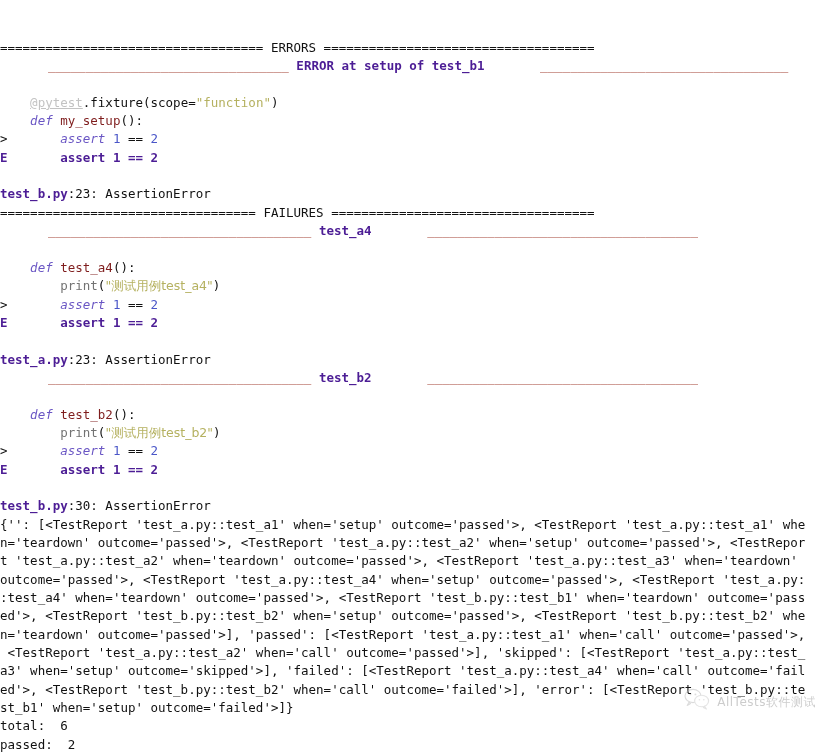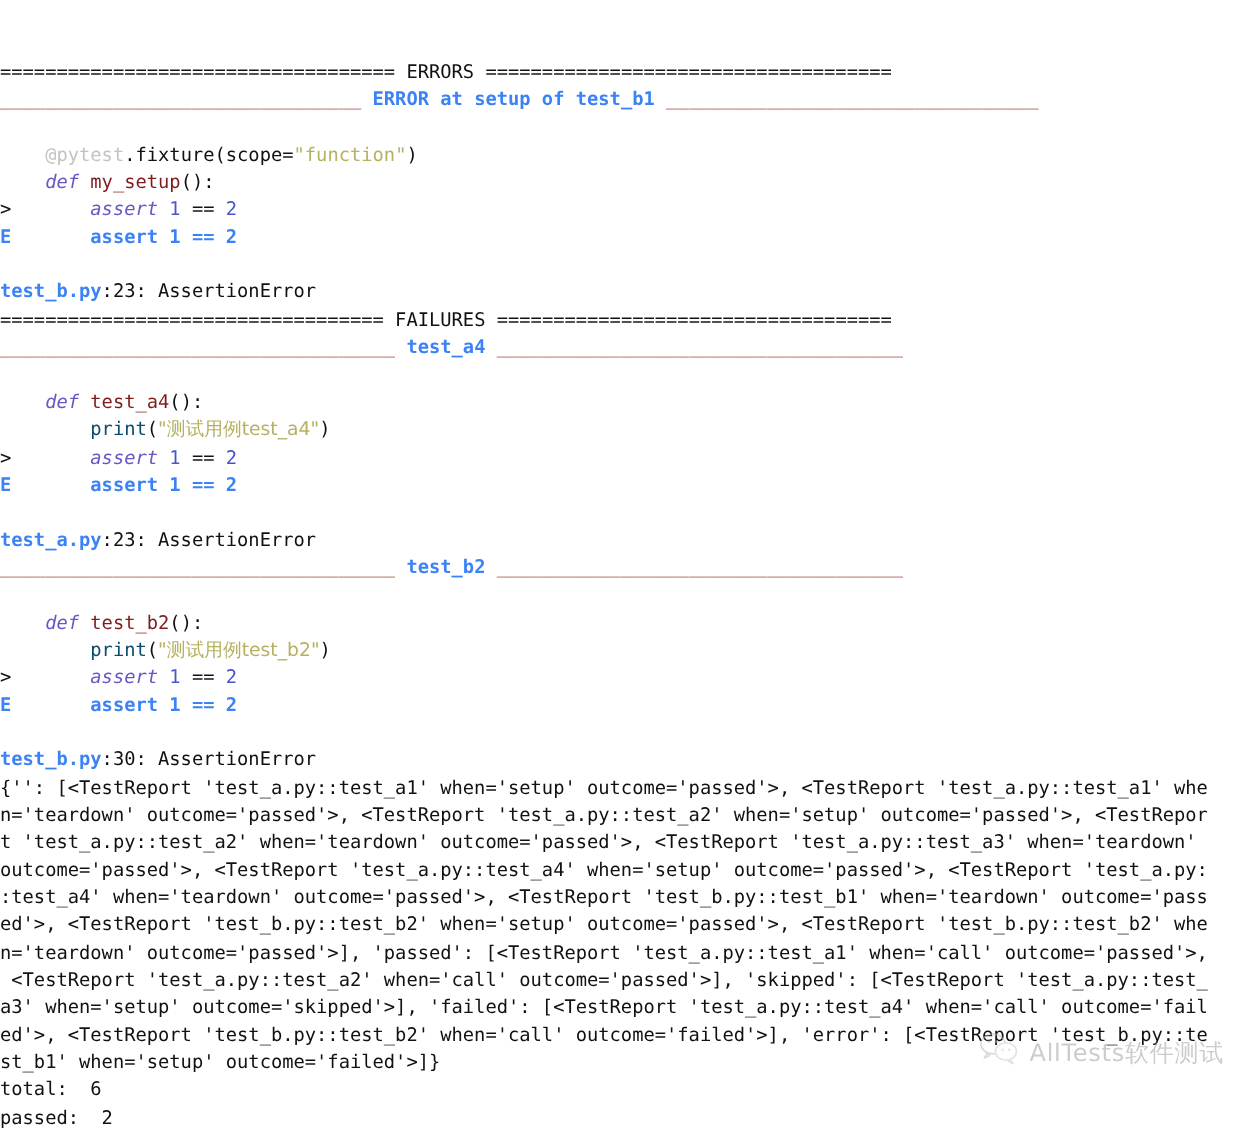--- a/index.html
+++ b/index.html
@@ -28,47 +28,47 @@
   }
   .ln {
     white-space: pre;
     height: 18.35px;
     overflow: hidden;
   }
   .blank { height: 18.35px; }
 
   
   .c-black   { color: #111111; }
-  .c-red     { color: #a44133; }
-  .c-redb    { color: #3b82f6; font-weight: bold; }
+  .c-red     { color: #a44133; margin-left: 48px; }
+  .c-redb    { color: #4c1d95; font-weight: bold; }
   .c-green   { color: #7f1d1d; }
   .c-purple  { color: #6a56c4; font-style: italic; }
   .c-blue    { color: #4a56c8; }
-  .c-cyan    { color: #0c4a6e; }
+  .c-cyan    { color: #737373; }
   .c-khaki   { color: #b5b160; }
-  .c-gray    { color: #c3c3c3; }
+  .c-gray    { color: #c3c3c3; text-decoration: underline; }
 
   
   .cjk { font-family: "DejaVu Sans", "Liberation Sans", sans-serif; }
 
   
   #watermark {
     position: absolute;
     right: 16px;
     bottom: 22px;
     display: flex;
     align-items: center;
     gap: 7px;
     opacity: 0.5;
     pointer-events: none;
     user-select: none;
   }
   #watermark .wm-text {
     font-family: "DejaVu Sans", "Liberation Sans", sans-serif;
-    font-size: 16px;
+    font-size: 12px;
     color: #9a9a9a;
     letter-spacing: 0.5px;
     white-space: nowrap;
   }
   #watermark .wm-icon { display: block; }
 </style>
 </head>
 <body>
 
 <div id="terminal">

